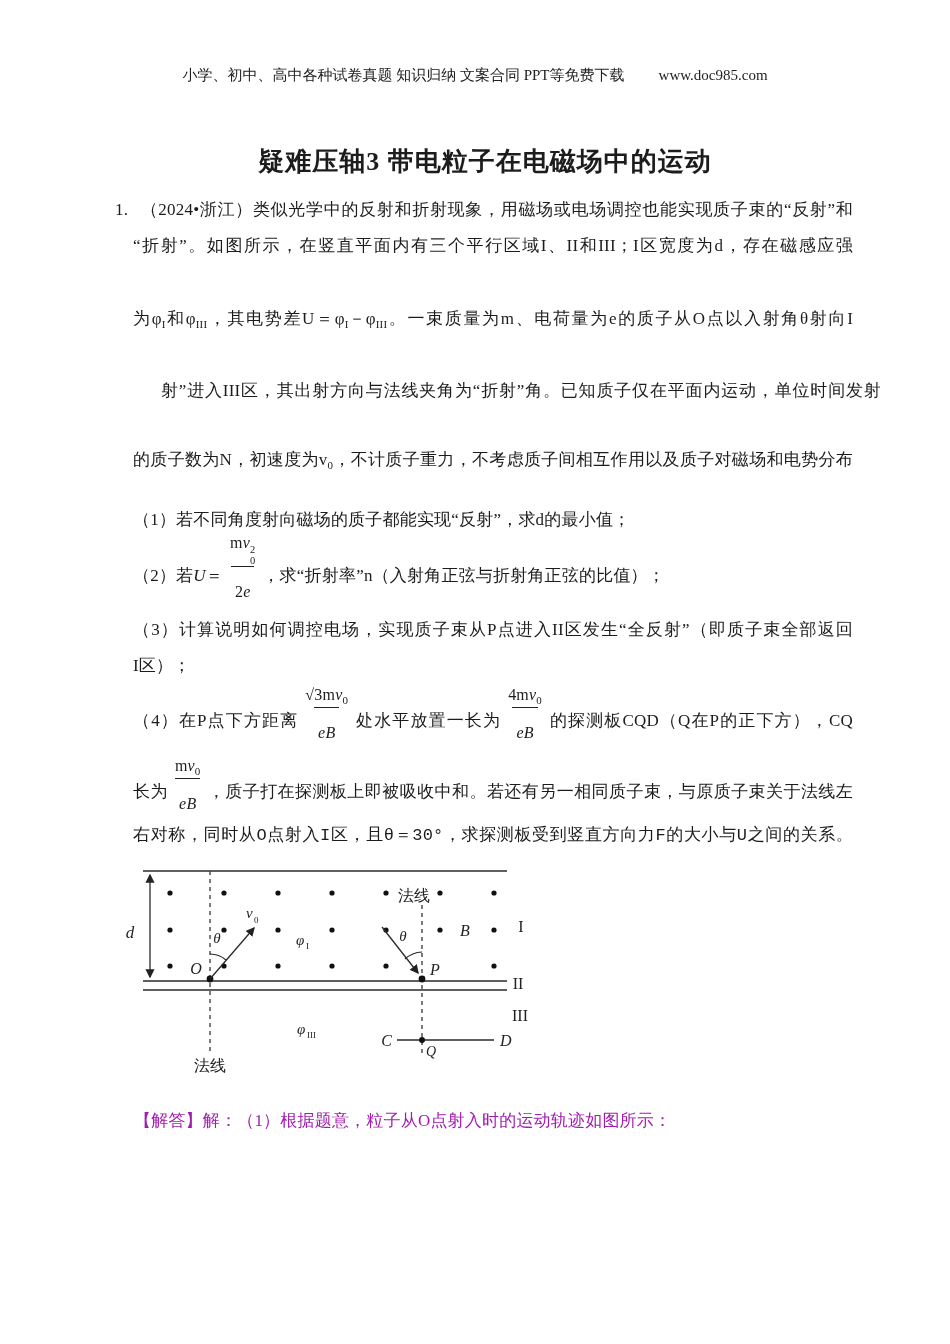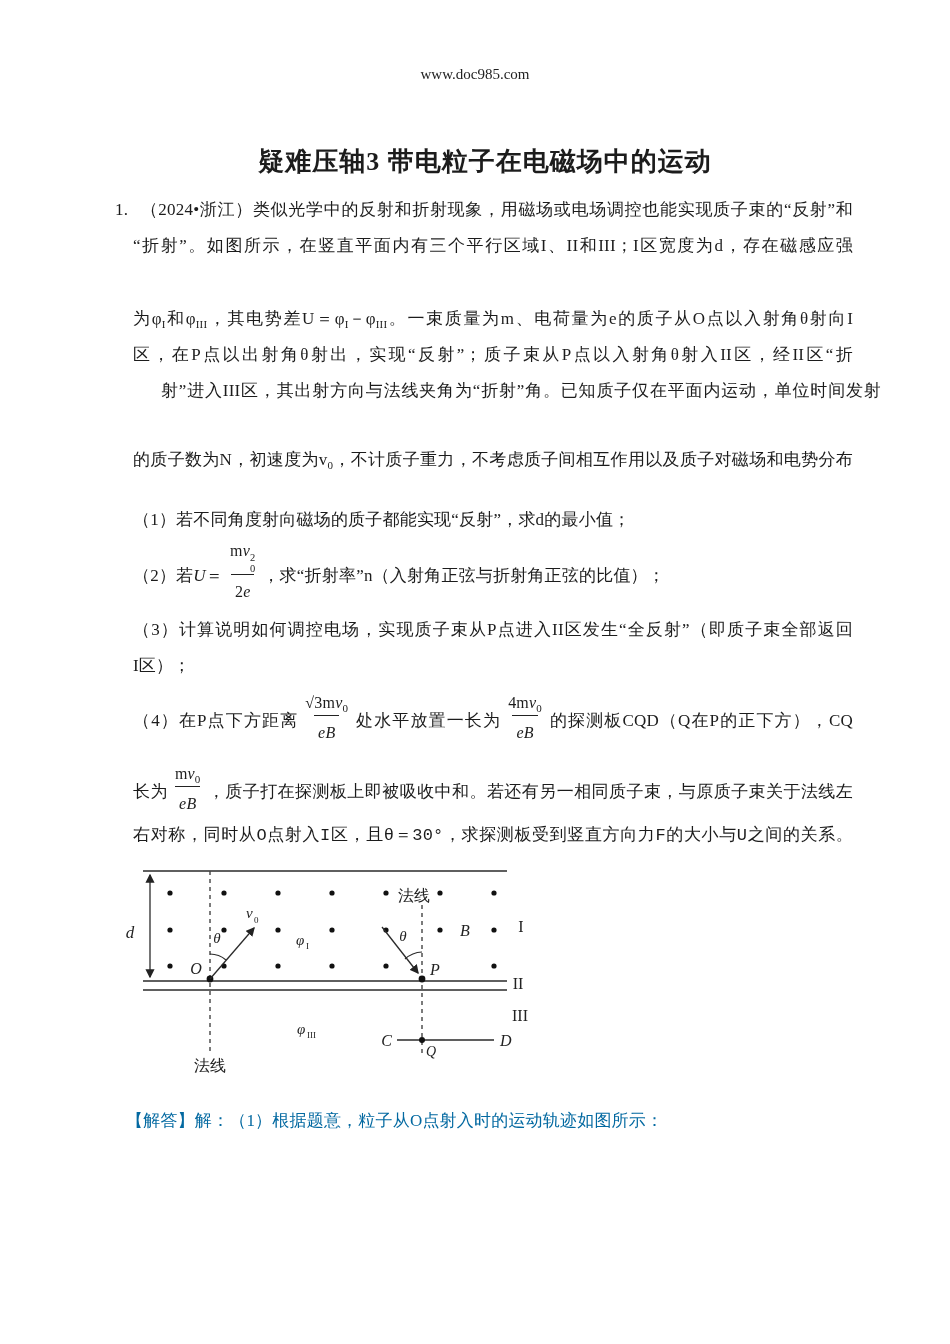--- a/index.html
+++ b/index.html
@@ -13,52 +13,52 @@
         letter-spacing:0.2px;}
   .just{text-align:justify;text-align-last:justify;}
   .l1{top:198px;left:115px;width:738px;}
   .l2{top:234px;}.l3{top:271px;}.l4{top:307px;}.l5{top:343px;}.l6{top:379px;margin-left:28px;}
   .l7{top:400px;margin-top:48px;}.l8{top:448px;}.l9{top:508px;}
   .l10{top:548px;height:56px;display:flex;align-items:center;}
   .l11{top:618px;}.l12{top:654px;}
   .l13{top:686px;}
   .l14{top:757px;}
   .l15{top:824px;font-family:Liberation Mono, monospace;}
-  .sol{top:1109px;left:126px;color:#0369a1;}
+  .sol{top:1109px;left:134px;color:#a21caf;}
   .qnum{margin-right:12px;}
   sub{font-size:11px;}
   .line i{font-family:"Liberation Serif","DejaVu Serif",serif;}
   .frac{display:inline-flex;flex-direction:column;align-items:center;text-align:center;
-        vertical-align:middle;margin:8px 3px;line-height:1.15;font-size:16px;}
+        vertical-align:middle;margin:0 3px;line-height:1.15;font-size:16px;}
   .frac .num{padding:0 4px;}
-  .frac .den{border-top:1.4px solid #222;padding:8px 4px;}
+  .frac .den{border-top:1.4px solid #222;padding:16px 4px;}
   .ss{display:inline-flex;flex-direction:column;align-items:flex-start;font-size:10.5px;
       line-height:1;vertical-align:-5px;font-style:normal;}
   .diagram{position:absolute;left:100px;top:855px;}
   .dg-line{stroke:#2a2a2a;stroke-width:1.6;}
   .dg-thin{stroke:#2a2a2a;stroke-width:1.3;}
   .dg-dash{stroke:#444;stroke-width:1.4;stroke-dasharray:4,4;fill:none;}
   .dg-arc{stroke:#2a2a2a;stroke-width:1.2;fill:none;}
   .dg-txt{font-family:"Liberation Serif","DejaVu Serif",serif;fill:#222;}
 </style>
 </head>
 <body>
 
 <div class="page">
 
   <div class="hdr">
+    <span>小学、初中、高中各种试卷真题 知识归纳 文案合同 PPT等免费下载</span>
     <span>www.doc985.com</span>
   </div>
 
   <h1 class="title">疑难压轴3 带电粒子在电磁场中的运动</h1>
 
   <div class="line l1 just"><span class="qnum">1.</span><span>（2024•浙江）类似光学中的反射和折射现象，用磁场或电场调控也能实现质子束的“反射”和</span></div>
   <div class="line l2 just">“折射”。如图所示，在竖直平面内有三个平行区域I、II和III；I区宽度为d，存在磁感应强</div>
   <div class="line l4 just">为φ<sub>I</sub>和φ<sub>III</sub>，其电势差U＝φ<sub>I</sub>－φ<sub>III</sub>。一束质量为m、电荷量为e的质子从O点以入射角θ射向I</div>
-  <div class="line l5 just">区，在P点以出射角θ射出，实现“反射”；质子束从P点以入射角θ射入II区，经II区“折</div>
   <div class="line l6 just">射”进入III区，其出射方向与法线夹角为“折射”角。已知质子仅在平面内运动，单位时间发射</div>
   <div class="line l7 just">的质子数为N，初速度为v<sub>0</sub>，不计质子重力，不考虑质子间相互作用以及质子对磁场和电势分布</div>
   <div class="line l9">（1）若不同角度射向磁场的质子都能实现“反射”，求d的最小值；</div>
   <div class="line l10">（2）若<i>U</i>＝<span class="frac">
         <span class="num">m<i>v</i><span class="ss">
             <span>2</span>
             <span>0</span>
           </span></span>
         <span class="den">2<i>e</i></span>
       </span>，求“折射率”n（入射角正弦与折射角正弦的比值）；</div>

